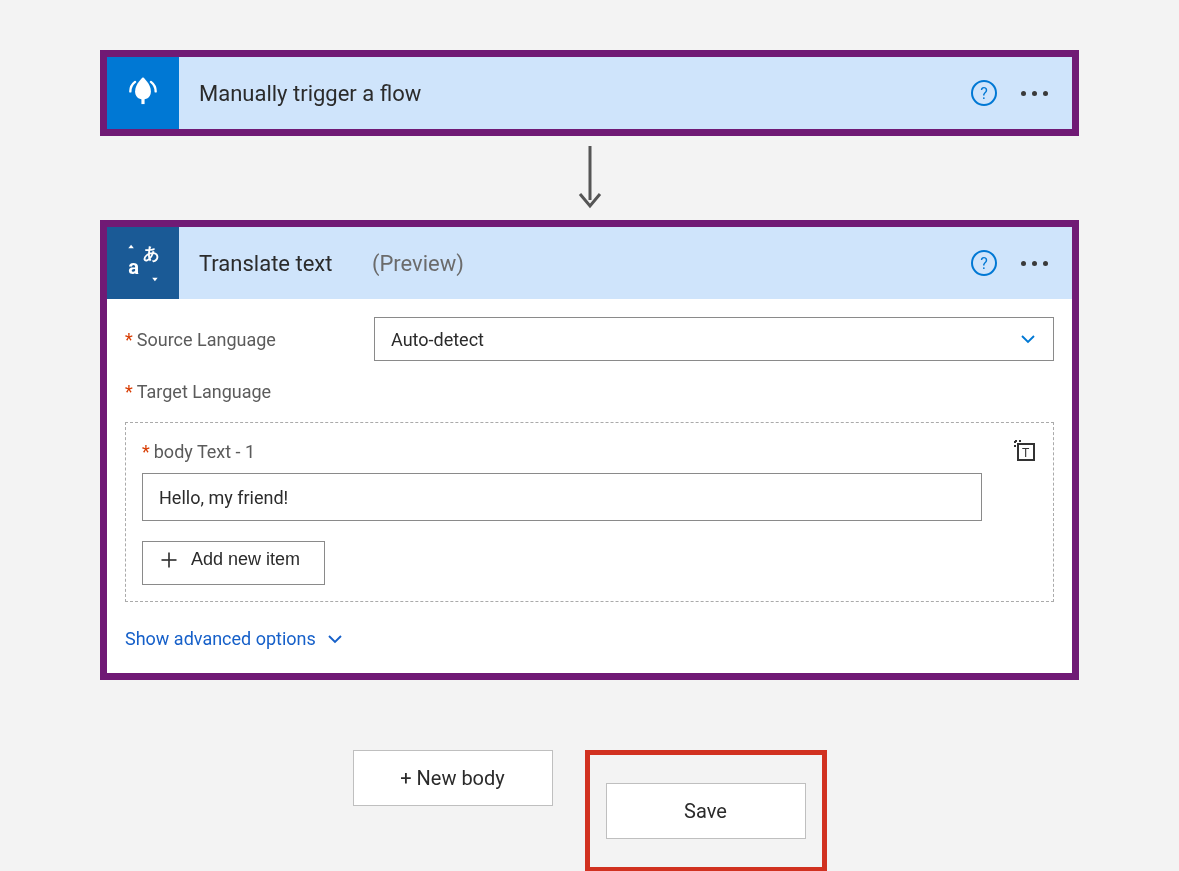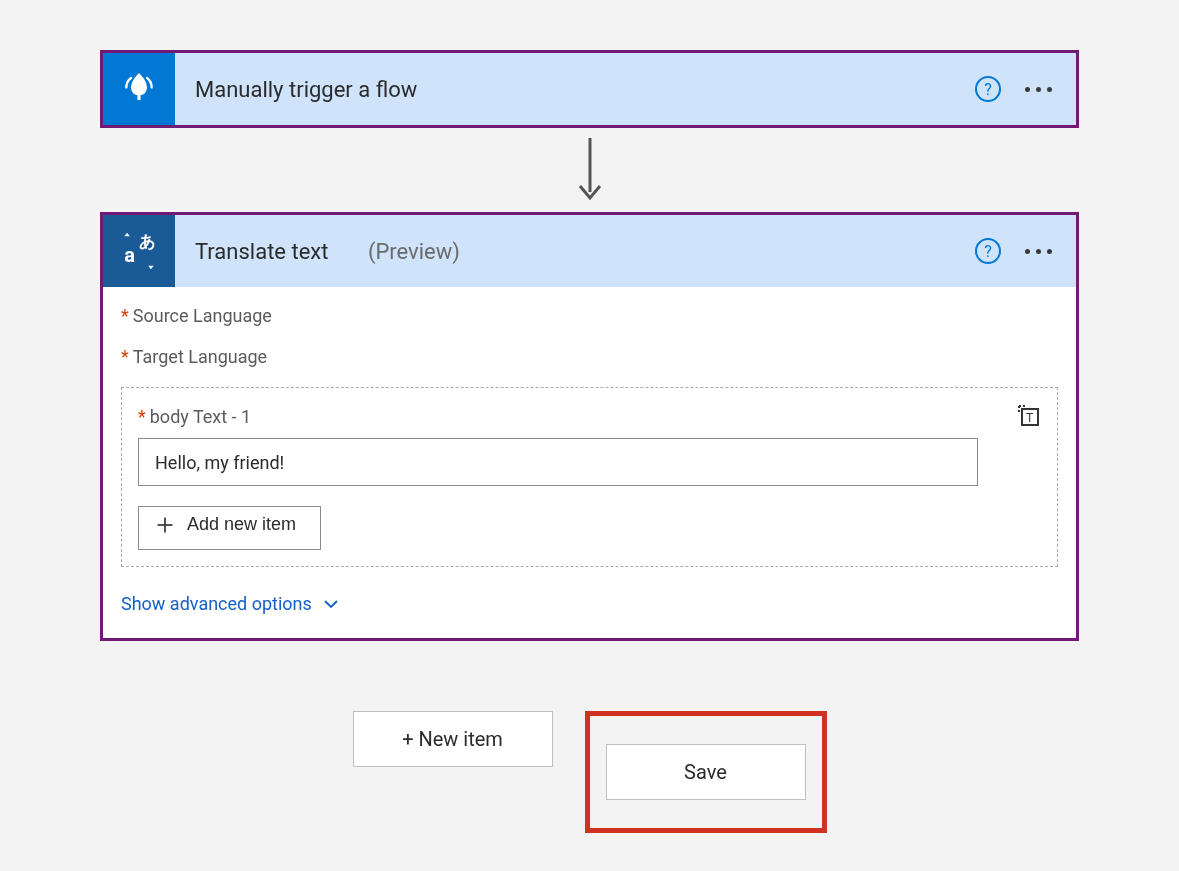--- a/index.html
+++ b/index.html
@@ -8,21 +8,21 @@
       padding: 0;
     }
     body {
       font-family: "Segoe UI", -apple-system, BlinkMacSystemFont, Roboto, sans-serif;
       background: #f3f3f3;
       padding: 50px 100px;
       width: 1179px;
     }
     .card {
       background: #22c55e;
-      border: 3px solid #701a75;
+      border: 7px solid #701a75;
       width: 100%;
     }
     .card-header {
       display: flex;
       align-items: center;
       background: #cfe4fb;
       height: 72px;
     }
     .card-icon-box {
       width: 72px;
@@ -260,20 +260,26 @@
           <span></span>
       </div>
     </div>
   </div>
 
   <div class="card-body">
     
     <div class="field-row">
       <div class="field-label">
         <span class="required">*</span><span>Source Language</span>
+      </div>
+      <div class="select-field">
+        <span>Auto-detect</span>
+        <svg class="chevron-down" viewBox="0 0 24 24">
+          <path d="M4 8 L12 16 L20 8" stroke="#0078d4" stroke-width="2.5" fill="none"></path>
+        </svg>
       </div>
     </div>
 
     
     <div class="field-row">
       <div class="field-label">
         <span class="required">*</span><span>Target Language</span>
       </div>
     </div>
 
@@ -304,17 +310,17 @@
     <div class="advanced-link">
       <span>Show advanced options</span>
       <svg width="18" height="18" viewBox="0 0 24 24">
         <path d="M4 8 L12 16 L20 8" stroke="#1660c9" stroke-width="2.5" fill="none"></path>
       </svg>
     </div>
   </div>
 </div>
 
 <div class="bottom-actions">
-  <button class="action-btn">+ New item</button>
+  <button class="action-btn">+ New body</button>
   <div class="save-wrapper">
     <button class="action-btn">Save</button>
   </div>
 </div>
 
 </body></html>

